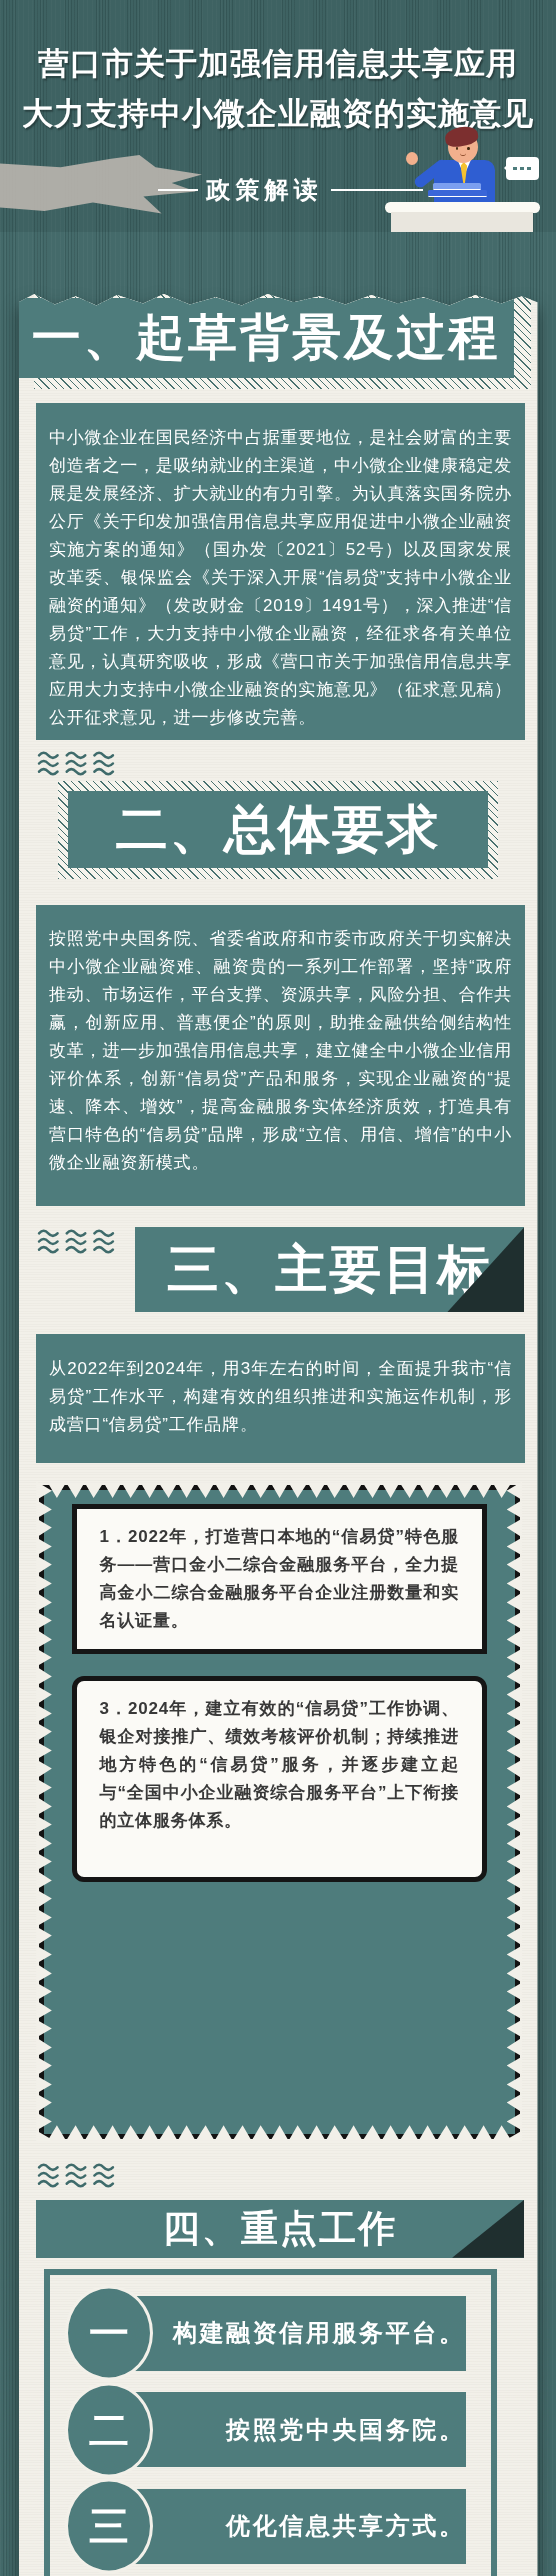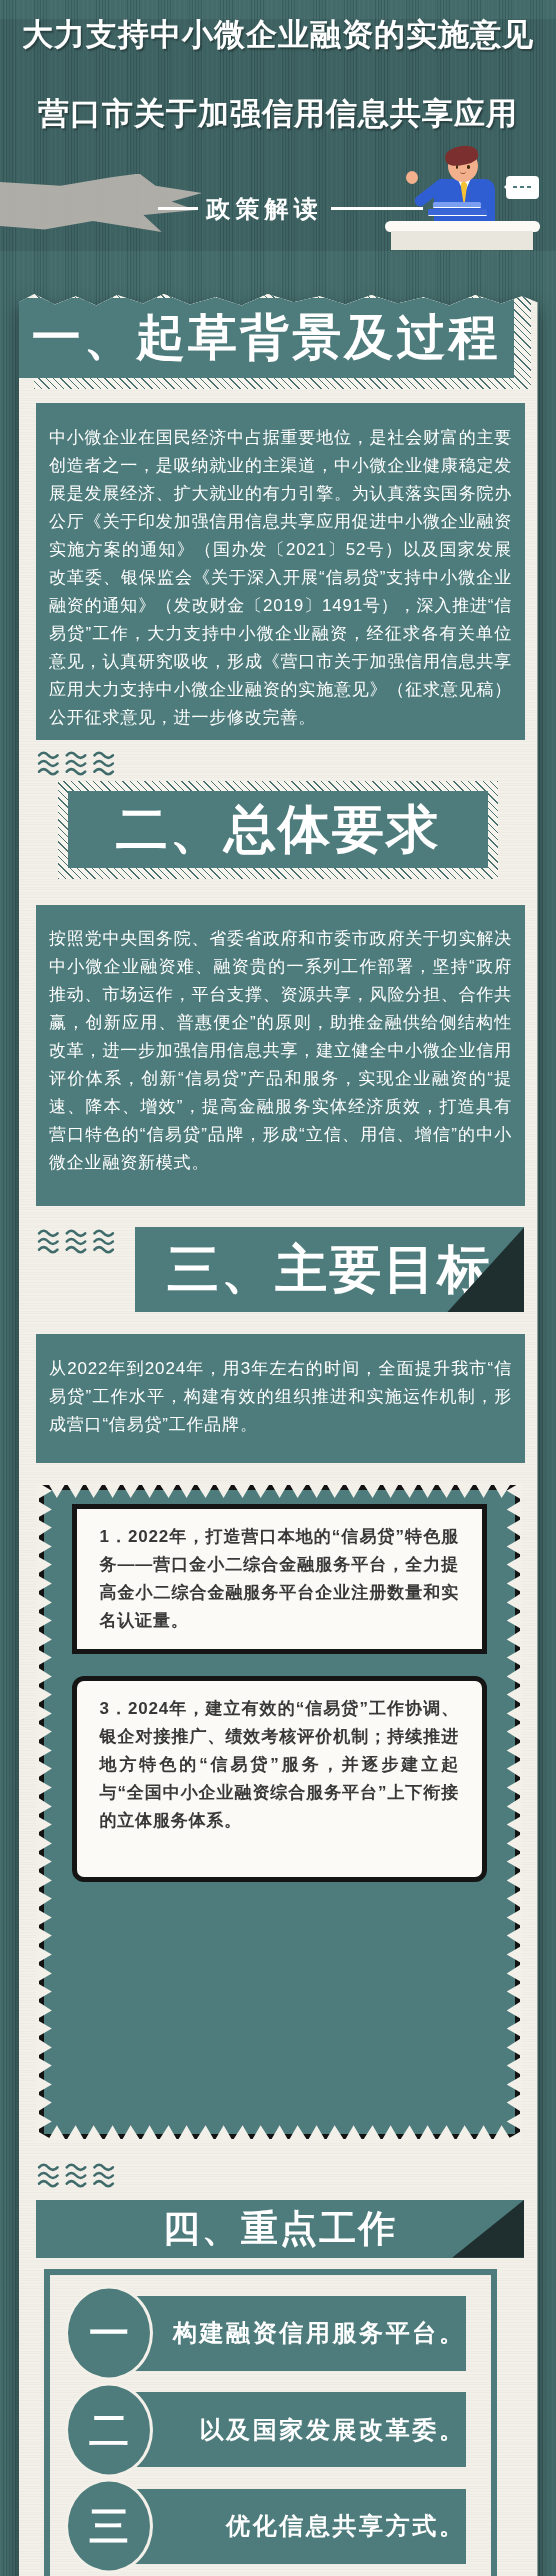--- a/index.html
+++ b/index.html
@@ -117,22 +117,22 @@
   .circle span { color:#fff; font-weight:800; font-size:40px; }
 
   .wave-svg path { stroke:#3f6b6b; stroke-width:5; fill:none; stroke-linecap:round; }
 </style>
 </head>
 <body>
 
 <div class="page">
 
   <div class="top-header">
+    <div class="title l1">营口市关于加强信用信息共享应用</div>
     <div class="title l2">大力支持中小微企业融资的实施意见</div>
-    <div class="title l1">营口市关于加强信用信息共享应用</div>
     <div class="brush"></div>
     <div class="policy-row">
       <span class="policy-line short"></span>
       <span class="policy-text">政策解读</span>
       <span class="policy-line long"></span>
     </div>
     <div class="presenter">
       <div class="bubble">
         <span class="bubble-dots">
             <i></i>
@@ -262,21 +262,21 @@
             </div>
         <div class="bar">
               <span class="bar-label">构建融资信用服务平台。</span>
             </div>
       </div>
       <div class="item single">
         <div class="circle">
               <span>二</span>
             </div>
         <div class="bar">
-              <span class="bar-label">以及国家发展改革委。</span>
+              <span class="bar-label">按照党中央国务院。</span>
             </div>
       </div>
       <div class="item single">
         <div class="circle">
               <span>三</span>
             </div>
         <div class="bar">
               <span class="bar-label">优化信息共享方式。</span>
             </div>
       </div>

